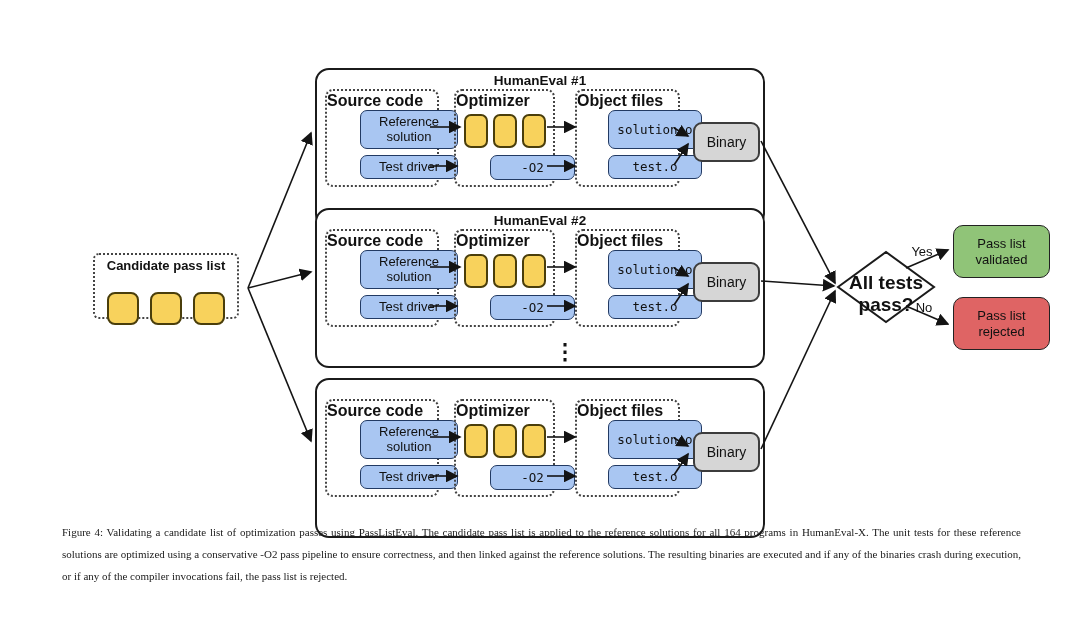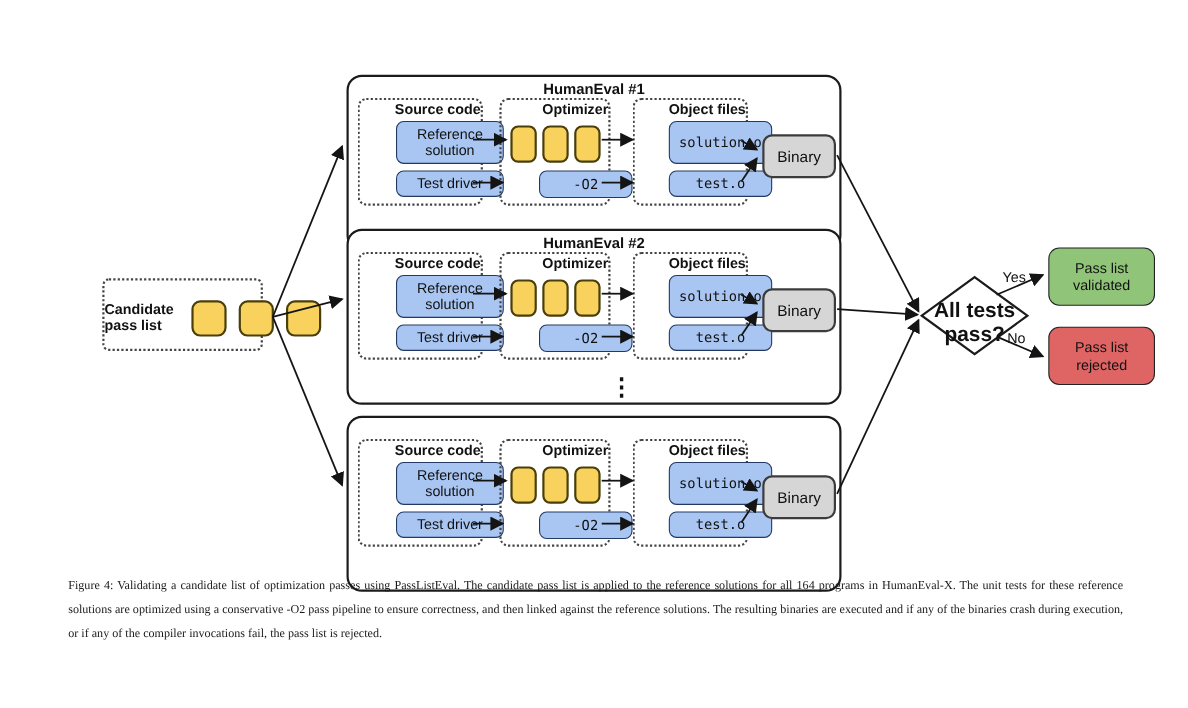--- a/index.html
+++ b/index.html
@@ -14,43 +14,43 @@
   .panel{position:absolute;left:315px;width:450px;height:160px;background:#fff;
          border:2px solid var(--panel_border,#1b1b1b);border-radius:14px;z-index:1;}
   .p1{top:68px}.p2{top:208px}.p3{top:378px}
   .panel-title{position:absolute;top:3px;left:0;right:0;text-align:center;
                font-weight:bold;font-size:13.5px;}
   .group{position:absolute;top:19px;height:98px;border:2px dotted var(--dotted_border,#444);
          border-radius:8px;}
   .g-src{left:8px;width:114px}
   .g-opt{left:137px;width:101px}
   .g-obj{left:258px;width:105px}
-  .group-title{position:absolute;top:1px;left:0;right:0;text-align:right;
-               font-weight:bold;font-size:13px;}
+  .group-title{position:absolute;top:1px;left:0;right:0;text-align:left;
+               font-weight:bold;font-size:16px;}
   .bluebox{position:absolute;background:var(--blue_fill,#A9C6F2);
            border:1.5px solid var(--blue_border,#223a63);border-radius:7px;
            display:flex;align-items:center;justify-content:center;text-align:center;
            font-size:13px;line-height:1.12;margin-left:28px;}
   .mono{font-family:"DejaVu Sans Mono",monospace;font-size:12.5px;}
   .ref{left:5px;top:19px;width:98px;height:39px;}
   .tdrv{left:5px;top:64px;width:98px;height:24px;}
   .o2{left:6px;top:64px;width:85px;height:25px;}
   .sobj{left:3px;top:19px;width:94px;height:39px;}
   .tobj{left:3px;top:64px;width:94px;height:24px;}
   .passrow{position:absolute;left:0;right:0;top:23px;display:flex;justify-content:center;gap:5px;}
   .pass{width:24px;height:34px;background:var(--yellow_fill,#F8D25C);
         border:2px solid var(--yellow_border,#4a3e0b);border-radius:7px;}
   .binary{position:absolute;left:376px;top:52px;width:67px;height:40px;
           background:var(--gray_fill,#D6D6D6);border:2px solid var(--gray_border,#3c3c3c);
           border-radius:9px;display:flex;align-items:center;justify-content:center;font-size:14px;}
 
   
   .candidate{position:absolute;left:93px;top:253px;width:146px;height:66px;
              border:2px dotted var(--dotted_border,#444);border-radius:6px;z-index:1;
-             display:flex;flex-direction:row;align-items:center;padding-top:3px;gap:16px;}
+             display:flex;flex-direction:column;align-items:center;padding-top:3px;gap:16px;}
   .cand-title{font-weight:bold;font-size:13px;}
   .cand-squares{display:flex;gap:11px;margin-top:3px;}
   .pass.big{width:32px;height:33px;border-radius:8px;}
 
   .dots{position:absolute;left:552px;top:339px;width:26px;text-align:center;
         font-size:22px;font-weight:bold;z-index:1;line-height:1.2;}
 
   
   .decision-text{position:absolute;left:849px;top:272px;width:74px;text-align:center;
                  font-weight:bold;font-size:19px;line-height:1.18;z-index:6;}

